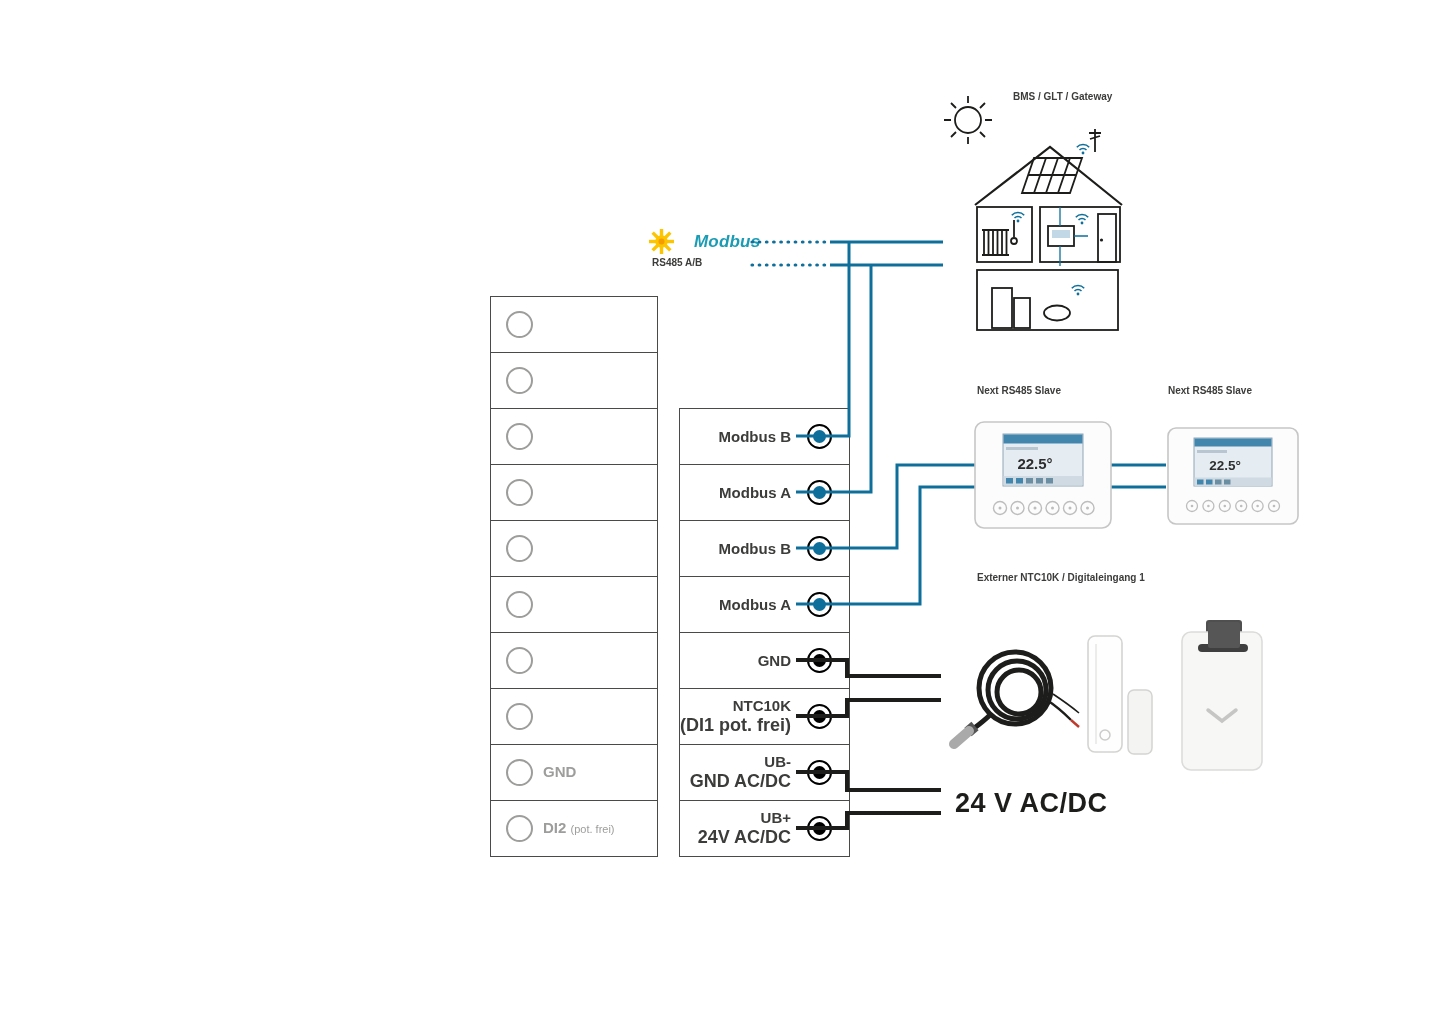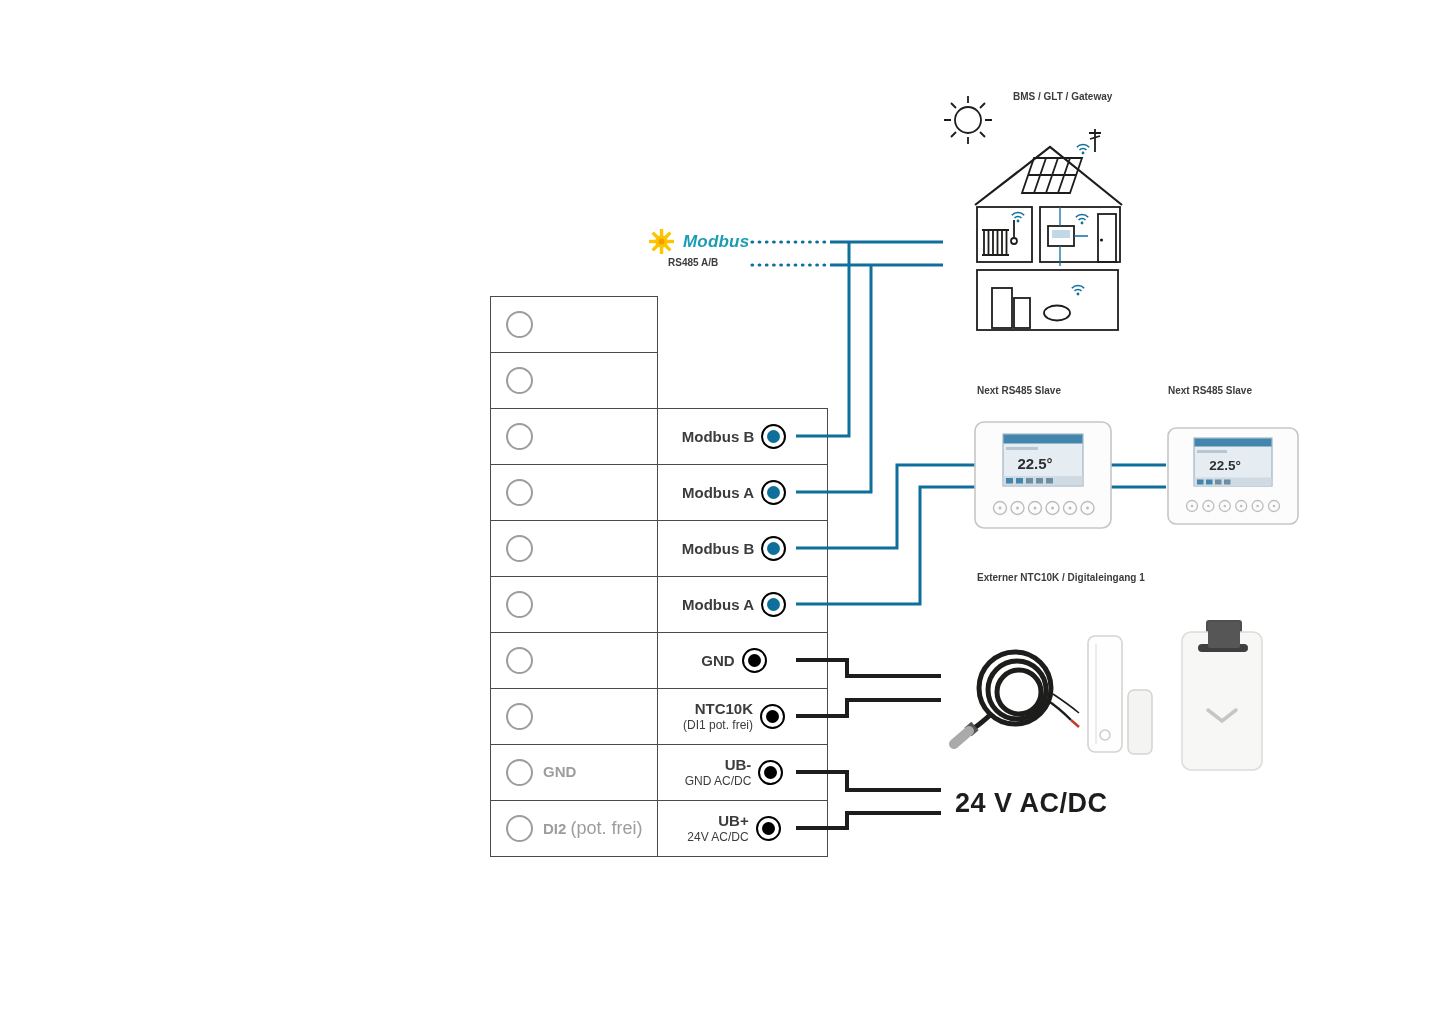--- a/index.html
+++ b/index.html
@@ -8,37 +8,37 @@
   }
   *{margin:0;padding:0;box-sizing:border-box}
   html,body{background:#fff}
   body{
     width:1445px;height:1021px;position:relative;overflow:hidden;
     font-family:"Liberation Sans",sans-serif;color:var(--dark);
   }
   
   .cell{position:absolute;border:1px solid #4a4a48;background:#fff;display:flex;align-items:center}
   .cell-left{left:490px;width:168px;height:57px;padding-left:15px;gap:10px}
-  .cell-right{left:657px;width:171px;height:57px;justify-content:center;padding-right:17px;gap:7px;z-index:2}
+  .cell-right{left:679px;width:171px;height:57px;justify-content:flex-end;padding-right:17px;gap:16px;z-index:2}
   .circle{width:27px;height:27px;border:2px solid var(--gray);border-radius:50%;flex:0 0 auto;background:#fff}
   .dot{width:25px;height:25px;border:2.5px solid #000;border-radius:50%;background:#fff;
        display:flex;align-items:center;justify-content:center;flex:0 0 auto;position:relative;z-index:7}
   .dot::after{content:"";width:13px;height:13px;border-radius:50%;display:block}
   .dot-blue::after{background:var(--blue)}
   .dot-black::after{background:#000}
   .tlabel{display:flex;flex-direction:column;align-items:flex-end;text-align:right;
           color:var(--dark);font-weight:bold;font-size:15px;line-height:1.15}
-  .tsub{font-size:12px;font-weight:400;margin-top:1px;color:var(--dark)}
+  .tsub{font-size:18px;font-weight:700;margin-top:1px;color:var(--dark)}
   .gleft{color:var(--gray);font-size:15px;line-height:1.1;white-space:nowrap}
   .gleft b{font-weight:bold}
-  .gleft .paren{font-weight:400;font-size:18px}
+  .gleft .paren{font-weight:400;font-size:11px}
   
   .h-label{position:absolute;font-weight:bold;font-size:10px;color:var(--dark);white-space:nowrap}
   .supply{position:absolute;font-weight:bold;font-size:27px;color:var(--ink);letter-spacing:.5px;white-space:nowrap}
-  .modbus-logo{position:absolute;display:flex;align-items:center;gap:8px}
+  .modbus-logo{position:absolute;display:flex;align-items:center;gap:19px}
   .modbus-word{font-size:17px;font-weight:bold;font-style:italic;color:var(--teal);letter-spacing:.2px}
   
   svg{position:absolute;pointer-events:none}
   .wires{left:0;top:0;z-index:5}
   .w-blue{stroke:var(--blue);stroke-width:3;fill:none}
   .w-black{stroke:var(--ink);stroke-width:4;fill:none}
   .w-dotted{stroke:var(--blue);stroke-width:3.2;fill:none;stroke-dasharray:.6 6.6;stroke-linecap:round}
   .hl{stroke:var(--ink);stroke-width:1.8;fill:none}
   .hl2{stroke-width:2.2}
   .wifi path{stroke:var(--blue);stroke-width:1.5;fill:none}
@@ -157,21 +157,21 @@
       <rect x="11.8" y="1" width="3.4" height="9" transform="rotate(180 13.5 13.5)"></rect>
       <rect x="11.8" y="1" width="3.4" height="9" transform="rotate(225 13.5 13.5)"></rect>
       <rect x="11.8" y="1" width="3.4" height="9" transform="rotate(270 13.5 13.5)"></rect>
       <rect x="11.8" y="1" width="3.4" height="9" transform="rotate(315 13.5 13.5)"></rect>
       <circle cx="13.5" cy="13.5" r="6.2"></circle>
     </g>
     <circle cx="13.5" cy="13.5" r="3" fill="#f59c00"></circle>
   </svg>
   <span class="modbus-word">Modbus</span>
 </div>
-<div class="h-label" style="left:668px;top:257px">RS485 A/B</div>
+<div class="h-label" style="left:652px;top:257px">RS485 A/B</div>
 
 <div class="h-label" style="left:1013px;top:91px">BMS / GLT / Gateway</div>
 <svg style="left:930px;top:85px" width="200" height="250" viewBox="0 0 200 250">
   <g class="hl">
     <circle cx="38" cy="35" r="13"></circle>
     <path d="M55 35h7M21 35h-7M38 18v-7M38 52v7M50 23l5-5M26 23l-5-5M50 47l5 5M26 47l-5 5"></path>
   </g>
   <g class="hl">
     <path class="hl2" d="M45 120 L120 62 L192 120"></path>
     <path d="M92 108 L104 73 H152 L140 108 Z M116 73 L104 108 M128 73 L116 108 M140 73 L128 108 M98 90 H146"></path>

